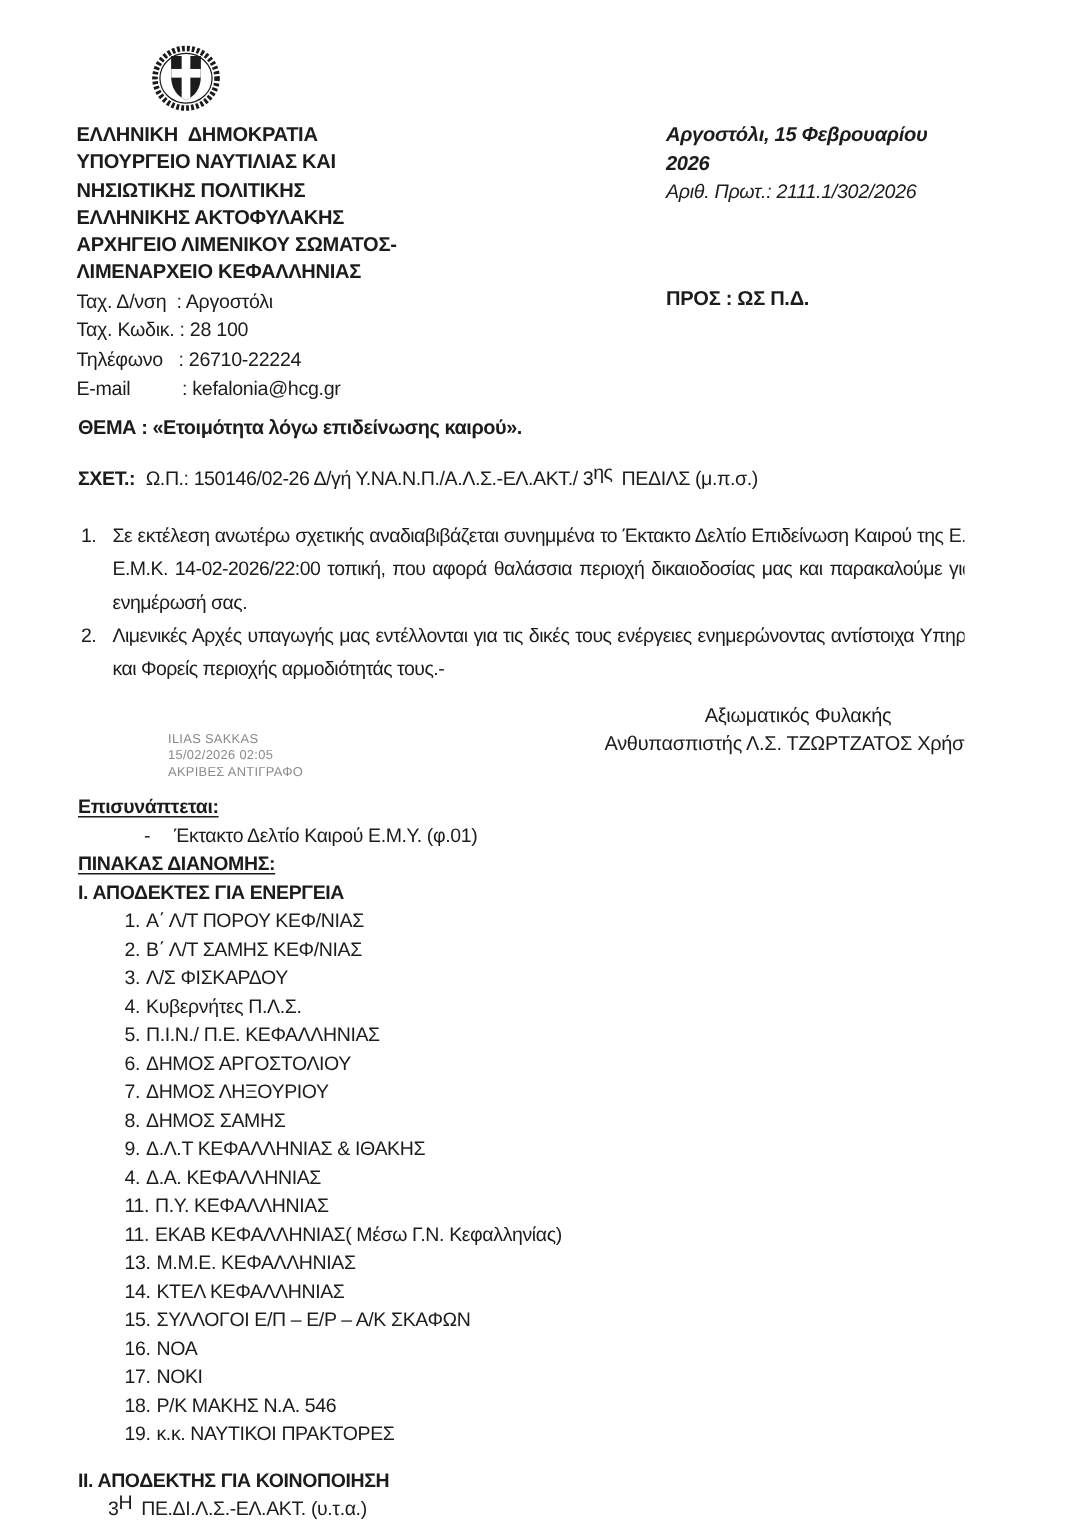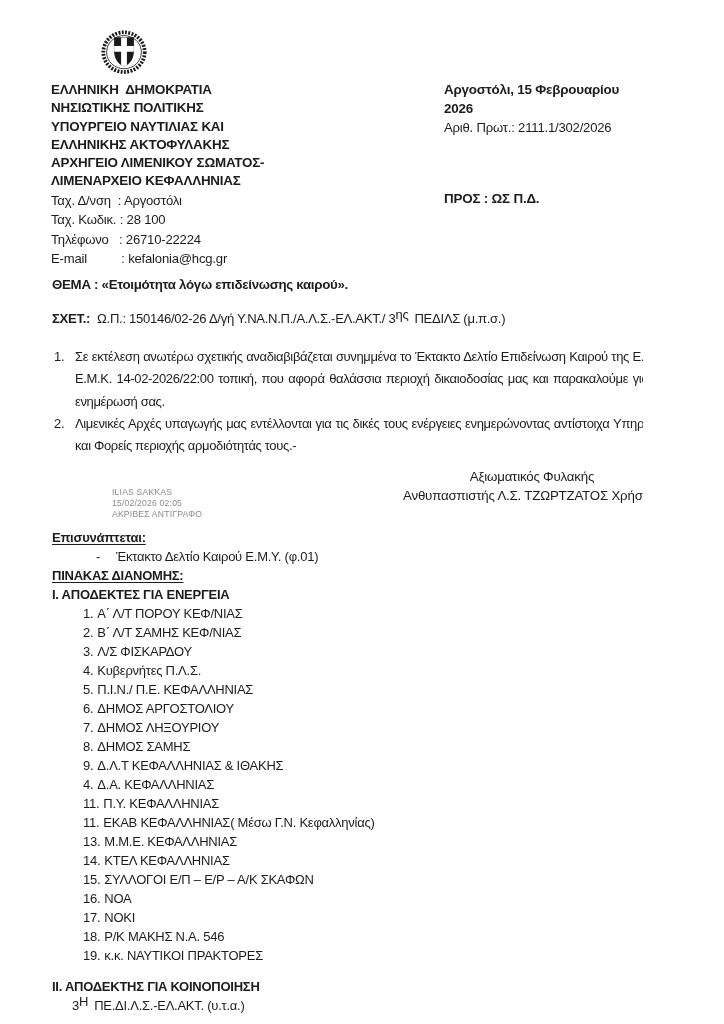--- a/index.html
+++ b/index.html
@@ -7,21 +7,21 @@
     position:relative; width:643px; height:1024px; background:#ffffff;
     font-family:"Liberation Sans","DejaVu Sans",sans-serif;
     color:#1c1c1c; overflow:hidden; letter-spacing:-0.2px;
   }
   .emblem { position:absolute; left:100px; top:29px; }
 
   .header-left { position:absolute; left:51px; top:81px; }
   .org-line { font-weight:700; font-size:13.4px; line-height:18.3px; white-space:pre; }
   .contact-line { font-size:13.1px; line-height:19.4px; white-space:pre; }
 
-  .header-right { position:absolute; left:444px; top:80px; }
+  .header-right { position:absolute; left:444px; top:80px;font-style:italic; }
   .date-line { font-weight:700; font-size:13.4px; line-height:19px; }
   .protocol-line { font-size:13.1px; line-height:19px; }
 
   .pros { position:absolute; left:444px; top:191px; font-weight:700; font-size:13.4px; }
 
   .thema { position:absolute; left:52px; top:277px; font-weight:700; font-size:13.3px; letter-spacing:-0.3px; }
   .sxet  { position:absolute; left:52px; top:311px; font-size:13.1px; letter-spacing:-0.3px; }
   .sxet-label { font-weight:700; margin-right:7px; }
   .sup { font-size:13px; position:relative; top:-4.5px; }
 
@@ -65,23 +65,23 @@
       <rect x="25.5" y="9" width="7" height="36" fill="#ffffff"></rect>
       <rect x="17" y="19.5" width="24" height="7" fill="#ffffff"></rect>
     </g>
   </svg>
 
   <div class="header-left">
     <div>
 
         <div class="org-line">ΕΛΛΗΝΙΚΗ  ΔΗΜΟΚΡΑΤΙΑ</div>
 
+        <div class="org-line">ΥΠΟΥΡΓΕΙΟ ΝΑΥΤΙΛΙΑΣ ΚΑΙ</div>
+
         <div class="org-line">ΝΗΣΙΩΤΙΚΗΣ ΠΟΛΙΤΙΚΗΣ</div>
-
-        <div class="org-line">ΥΠΟΥΡΓΕΙΟ ΝΑΥΤΙΛΙΑΣ ΚΑΙ</div>
 
         <div class="org-line">ΕΛΛΗΝΙΚΗΣ ΑΚΤΟΦΥΛΑΚΗΣ</div>
 
         <div class="org-line">ΑΡΧΗΓΕΙΟ ΛΙΜΕΝΙΚΟΥ ΣΩΜΑΤΟΣ-</div>
 
         <div class="org-line">ΛΙΜΕΝΑΡΧΕΙΟ ΚΕΦΑΛΛΗΝΙΑΣ</div>
       </div>
     <div>
 
         <div class="contact-line">Ταχ. Δ/νση  : Αργοστόλι</div>

